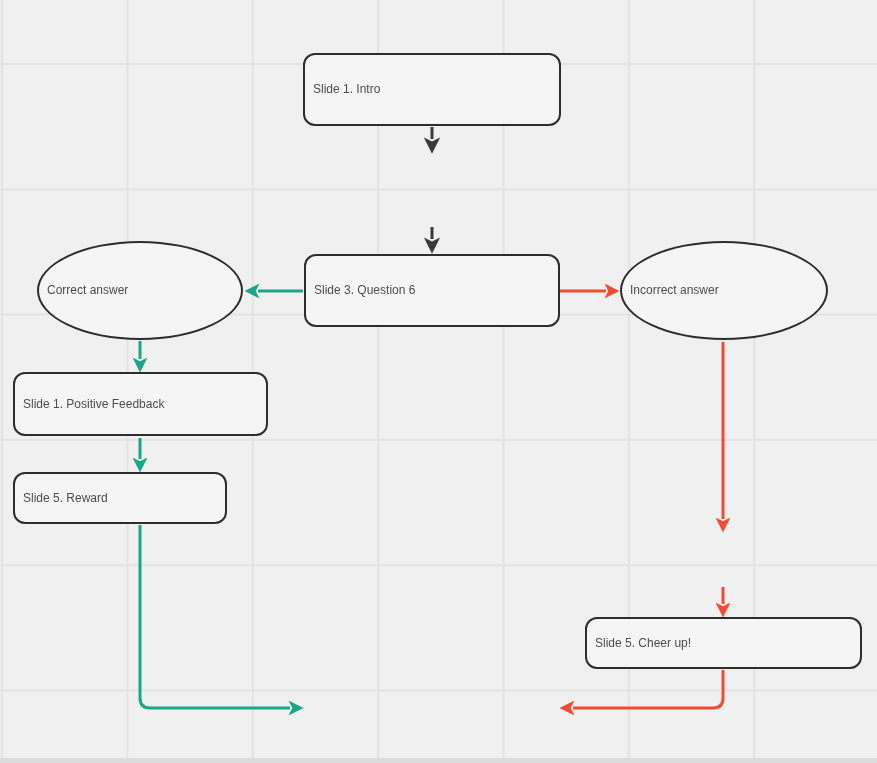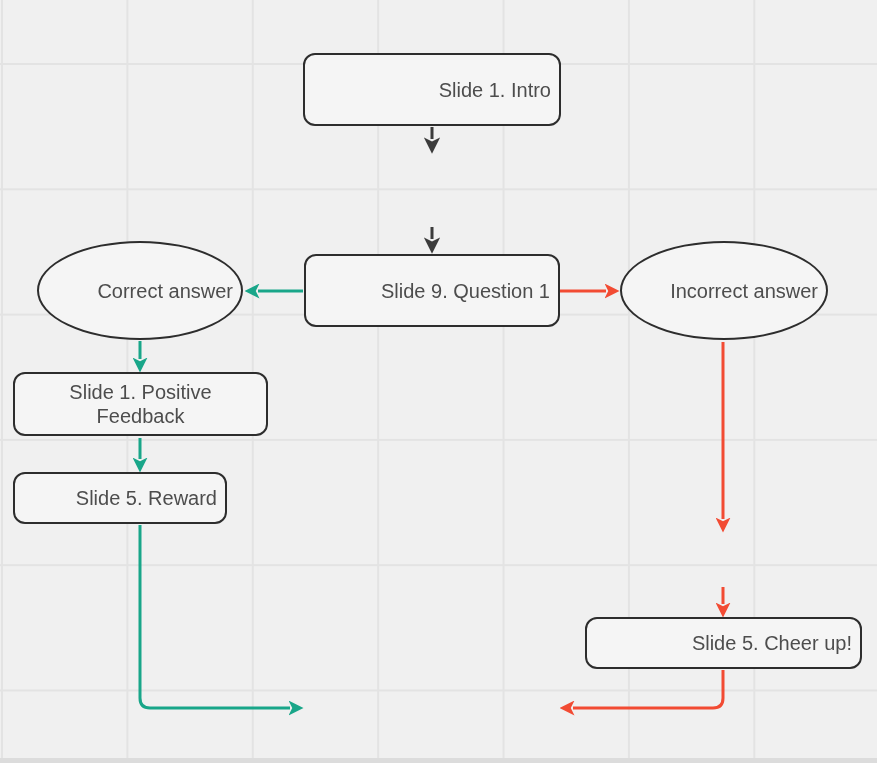--- a/index.html
+++ b/index.html
@@ -29,26 +29,26 @@
   .edge{fill:none;stroke-width:3px;}
   .edge.teal{stroke:var(--teal,#19a689);}
   .edge.red{stroke:var(--red,#f24b33);}
   .edge.dark{stroke:var(--dark,#3b3b3b);}
   #arrow-teal path{fill:var(--teal,#19a689);}
   #arrow-red path{fill:var(--red,#f24b33);}
   #arrow-dark path{fill:var(--dark,#3b3b3b);}
   .node{
     position:absolute;
     box-sizing:border-box;
-    display:flex;align-items:center;justify-content:flex-end;
+    display:flex;align-items:center;justify-content:flex-start;
     background:var(--node-fill,#f5f5f5);
     border:2.5px solid var(--node-border,#2d2d2d);
     text-align:center;
     color:var(--text,#4d4d4d);
-    font-size:20px;
+    font-size:12px;
     line-height:1.2;
     cursor:default;
   }
   .node.rect{border-radius:12px;}
   .node.ellipse{border-radius:50%;}
   .node span{padding:0 8px;}
 </style>
 </head>
 <body>
 
@@ -78,21 +78,21 @@
     <path class="edge red" d="M723,587 L723,604" marker-end="url(#arrow-red)"></path>
     <path class="edge red" d="M723,670 L723,698 Q723,708 713,708 L573,708" marker-end="url(#arrow-red)"></path>
   </svg>
 
   <div class="node rect" style="left:303px;top:53px;width:258px;height:73px">
     <span>Slide 1. Intro</span>
   </div>
 
 
   <div class="node rect" style="left:304px;top:254px;width:256px;height:73px">
-    <span>Slide 9. Question 1</span>
+    <span>Slide 3. Question 6</span>
   </div>
 
   <div class="node ellipse" style="left:620px;top:241px;width:208px;height:99px">
     <span>Incorrect answer</span>
   </div>
 
   <div class="node ellipse" style="left:37px;top:241px;width:206px;height:99px">
     <span>Correct answer</span>
   </div>
 

